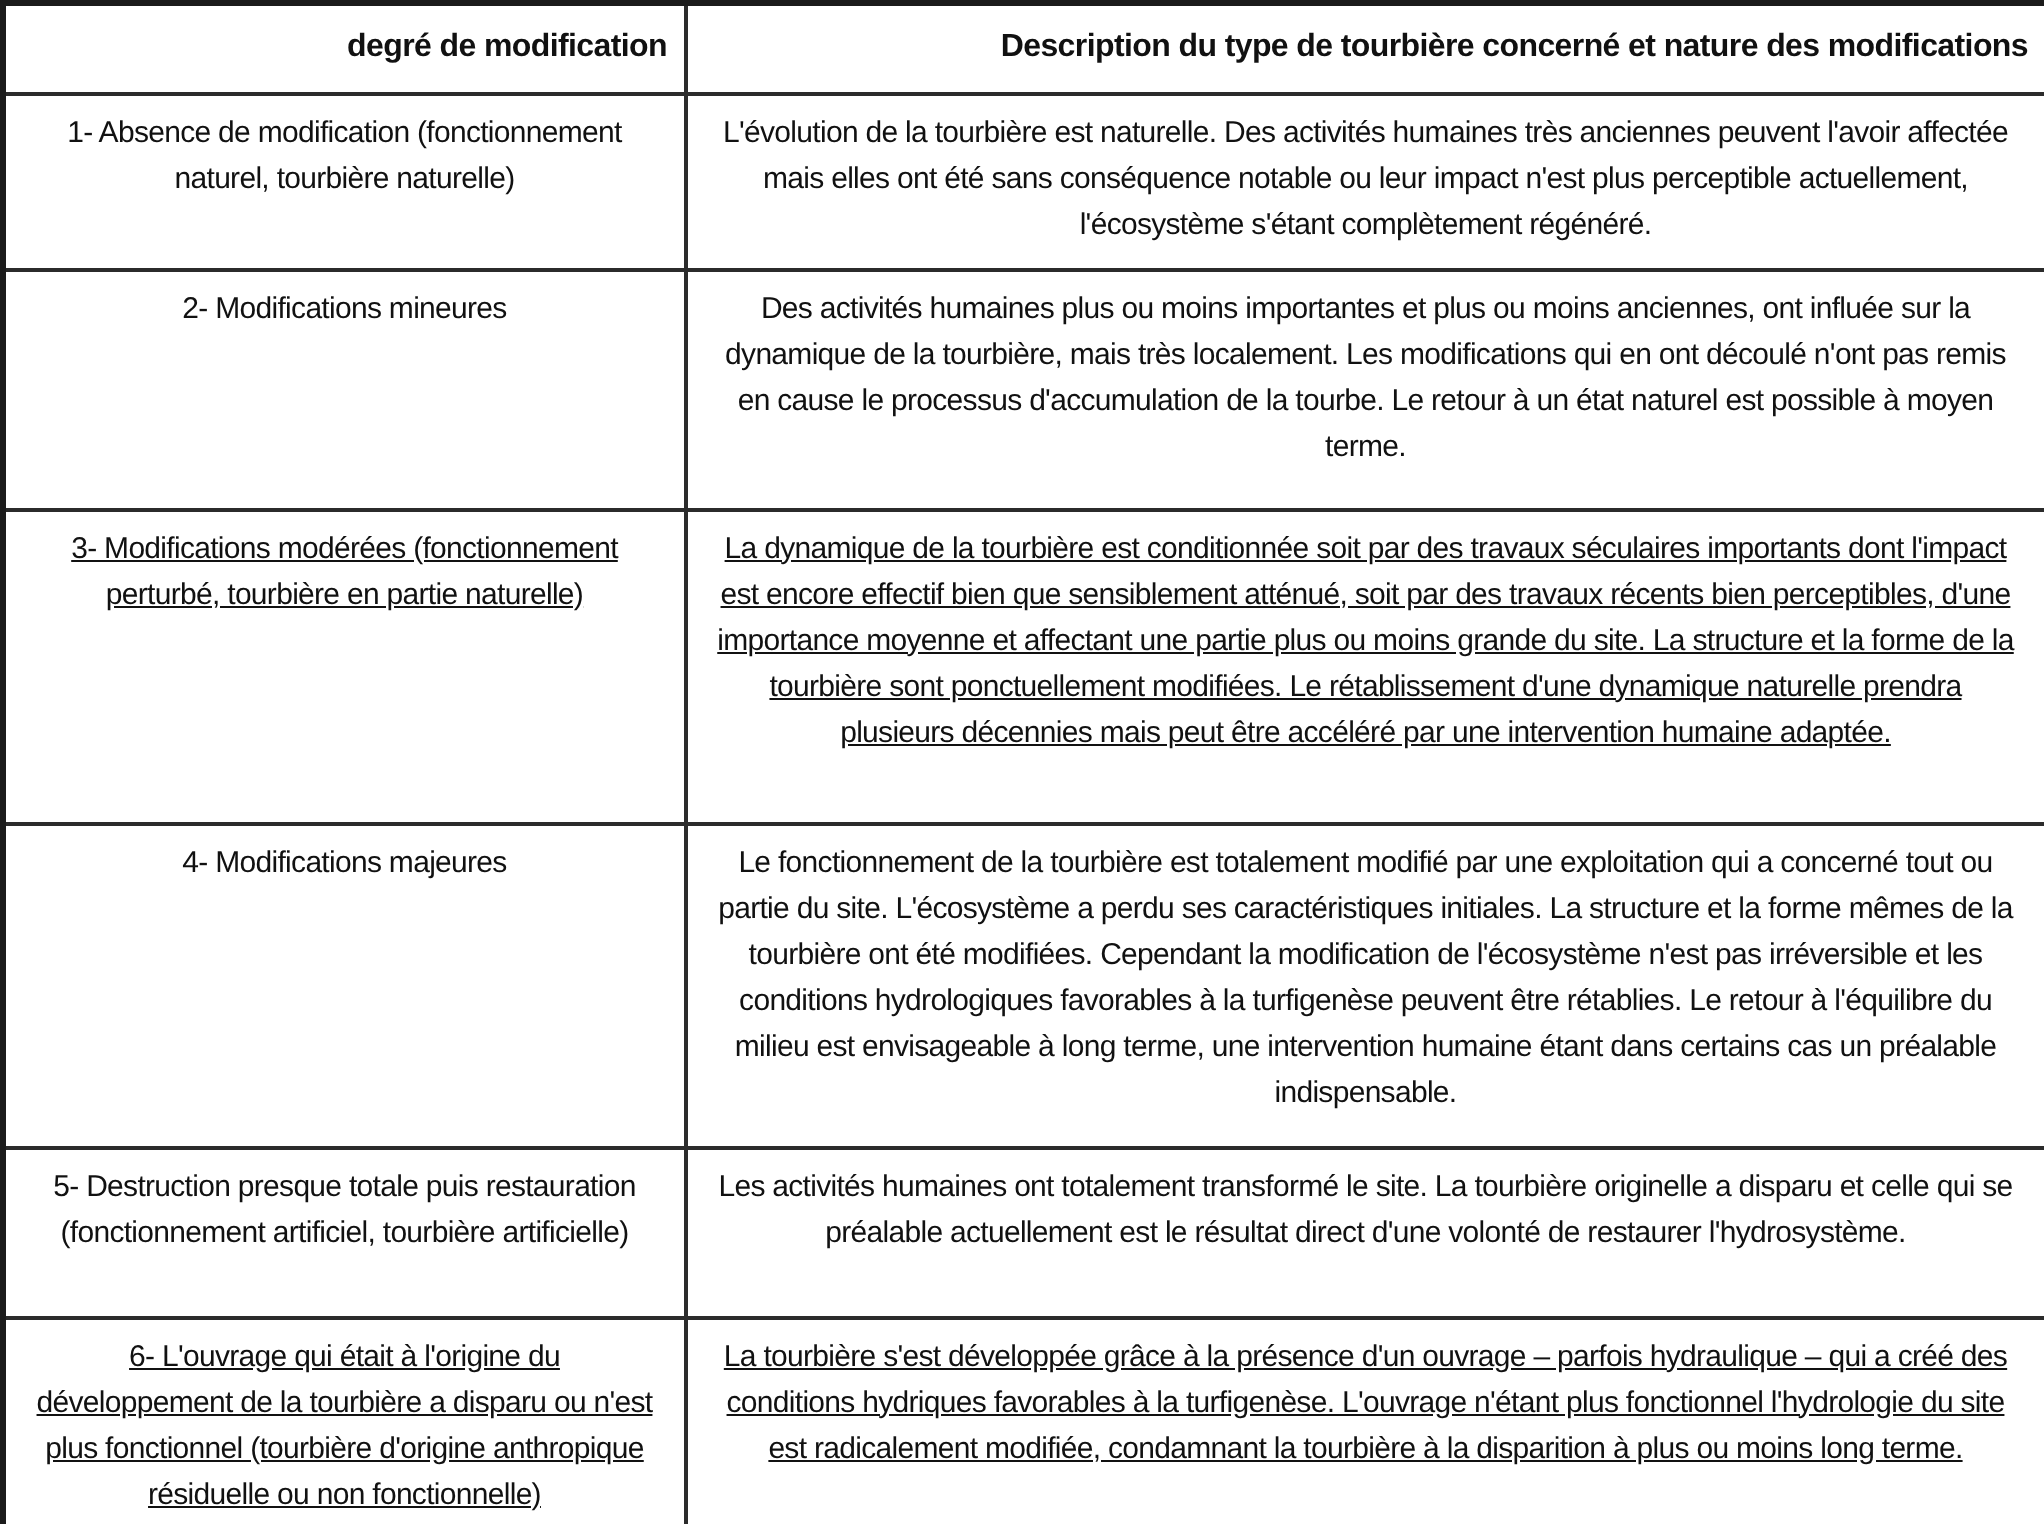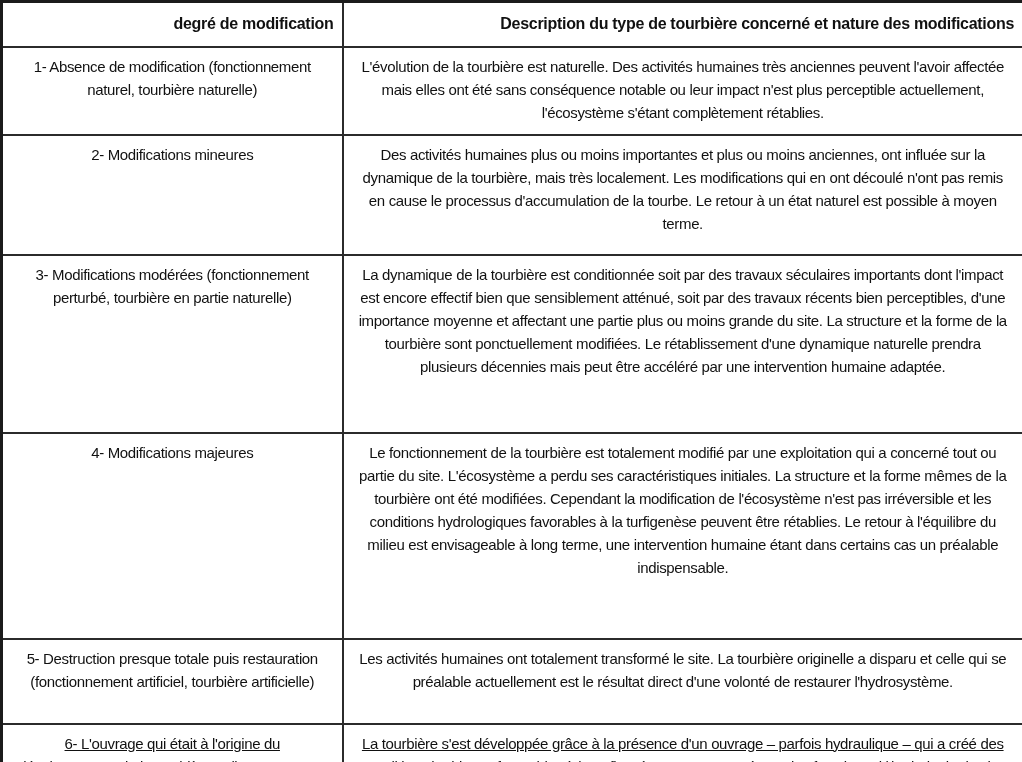--- a/index.html
+++ b/index.html
@@ -41,43 +41,43 @@
     text-align: center;
     padding: 7px 14px 6px 14px;
     font-size: 15px;
     line-height: 23px;
     font-weight: normal;
     letter-spacing: -0.35px;
   }
   
   tbody tr:nth-child(1) { height: 88px; }
   tbody tr:nth-child(2) { height: 120px; }
-  tbody tr:nth-child(3) { height: 178px; }
-  tbody tr:nth-child(4) { height: 206px; }
+  tbody tr:nth-child(3) { height: 157px; text-decoration: underline; }
+  tbody tr:nth-child(4) { height: 162px; }
   tbody tr:nth-child(5) { height: 85px; margin-top: 15px; }
   tbody tr:nth-child(6) { height: 89px; text-decoration: underline; }
 </style>
 </head>
 <body>
 
 <table class="doc-table">
   <colgroup>
     <col class="col-degree">
     <col class="col-description">
   </colgroup>
   <thead>
     <tr>
       <th>degré de modification</th>
       <th>Description du type de tourbière concerné et nature des modifications</th>
     </tr>
   </thead>
   <tbody>
     <tr>
       <td>1- Absence de modification (fonctionnement naturel, tourbière naturelle)</td>
-      <td>L'évolution de la tourbière est naturelle. Des activités humaines très anciennes peuvent l'avoir affectée mais elles ont été sans conséquence notable ou leur impact n'est plus perceptible actuellement, l'écosystème s'étant complètement rétablies.</td>
+      <td>L'évolution de la tourbière est naturelle. Des activités humaines très anciennes peuvent l'avoir affectée mais elles ont été sans conséquence notable ou leur impact n'est plus perceptible actuellement, l'écosystème s'étant complètement régénéré.</td>
     </tr>
     <tr>
       <td>2- Modifications mineures</td>
       <td>Des activités humaines plus ou moins importantes et plus ou moins anciennes, ont influée sur la dynamique de la tourbière, mais très localement. Les modifications qui en ont découlé n'ont pas remis en cause le processus d'accumulation de la tourbe. Le retour à un état naturel est possible à moyen terme.</td>
     </tr>
     <tr>
       <td>3- Modifications modérées (fonctionnement perturbé, tourbière en partie naturelle)</td>
       <td>La dynamique de la tourbière est conditionnée soit par des travaux séculaires importants dont l'impact est encore effectif bien que sensiblement atténué, soit par des travaux récents bien perceptibles, d'une importance moyenne et affectant une partie plus ou moins grande du site. La structure et la forme de la tourbière sont ponctuellement modifiées. Le rétablissement d'une dynamique naturelle prendra plusieurs décennies mais peut être accéléré par une intervention humaine adaptée.</td>
     </tr>
     <tr>

